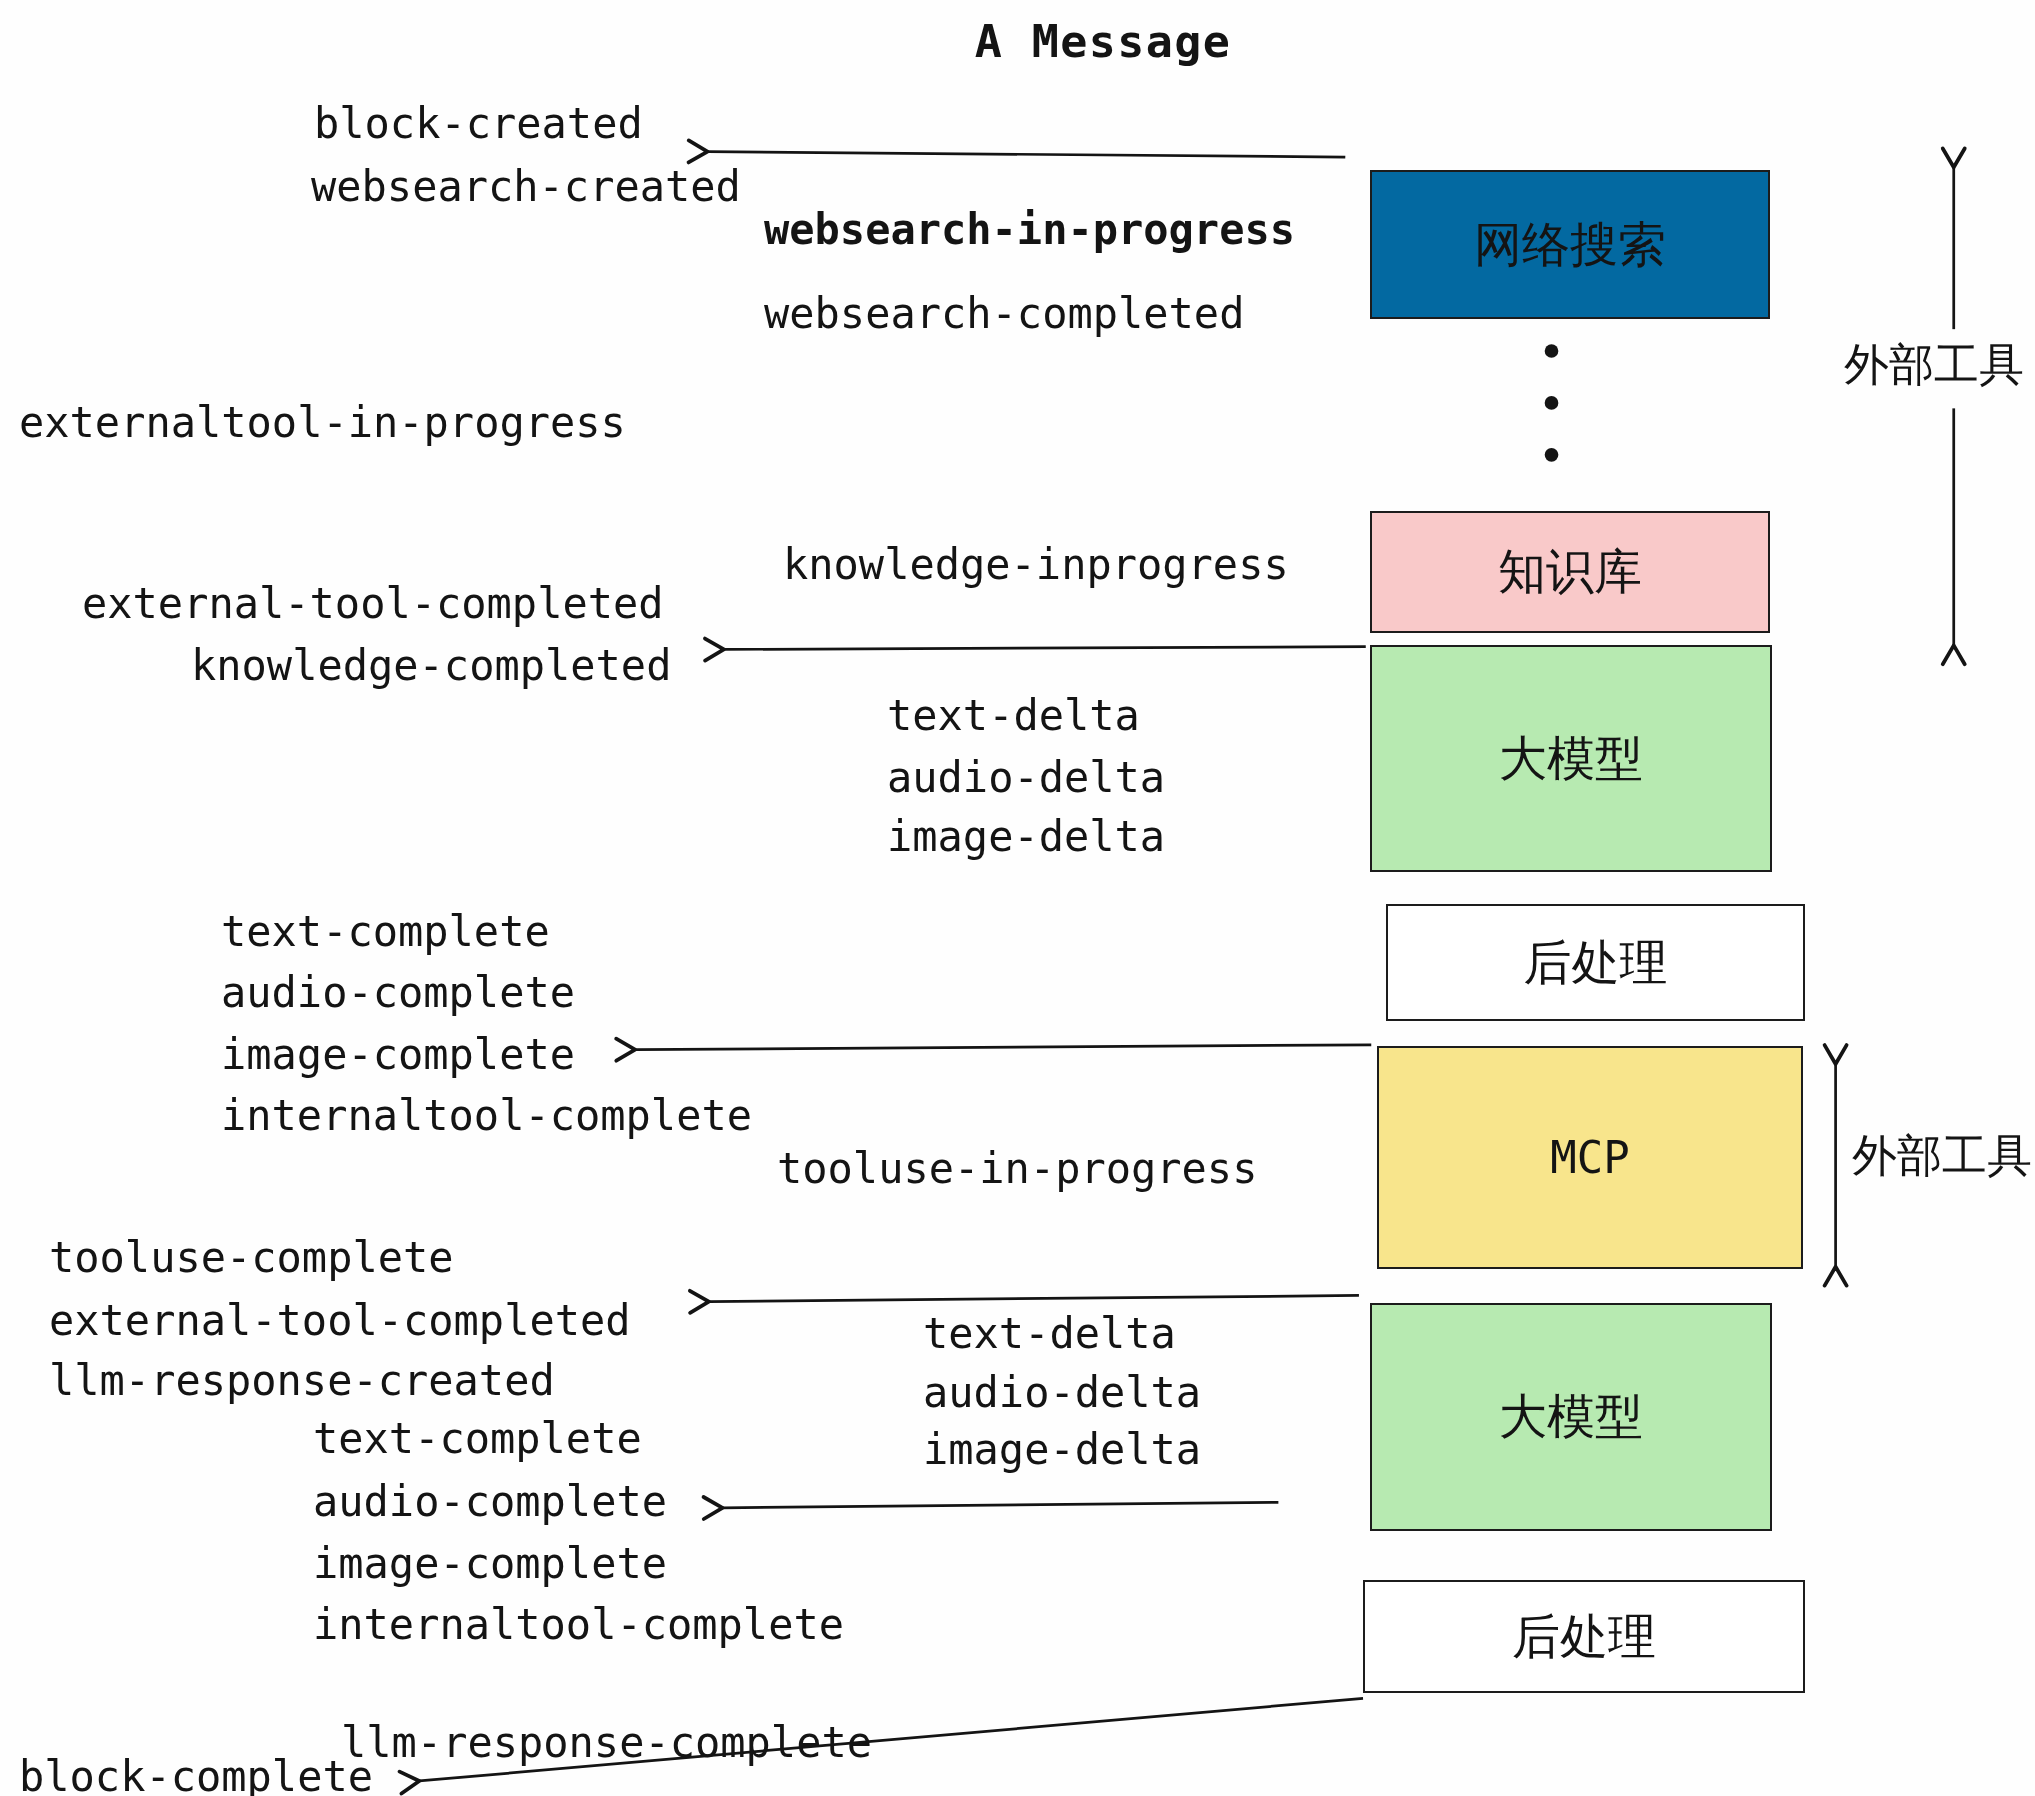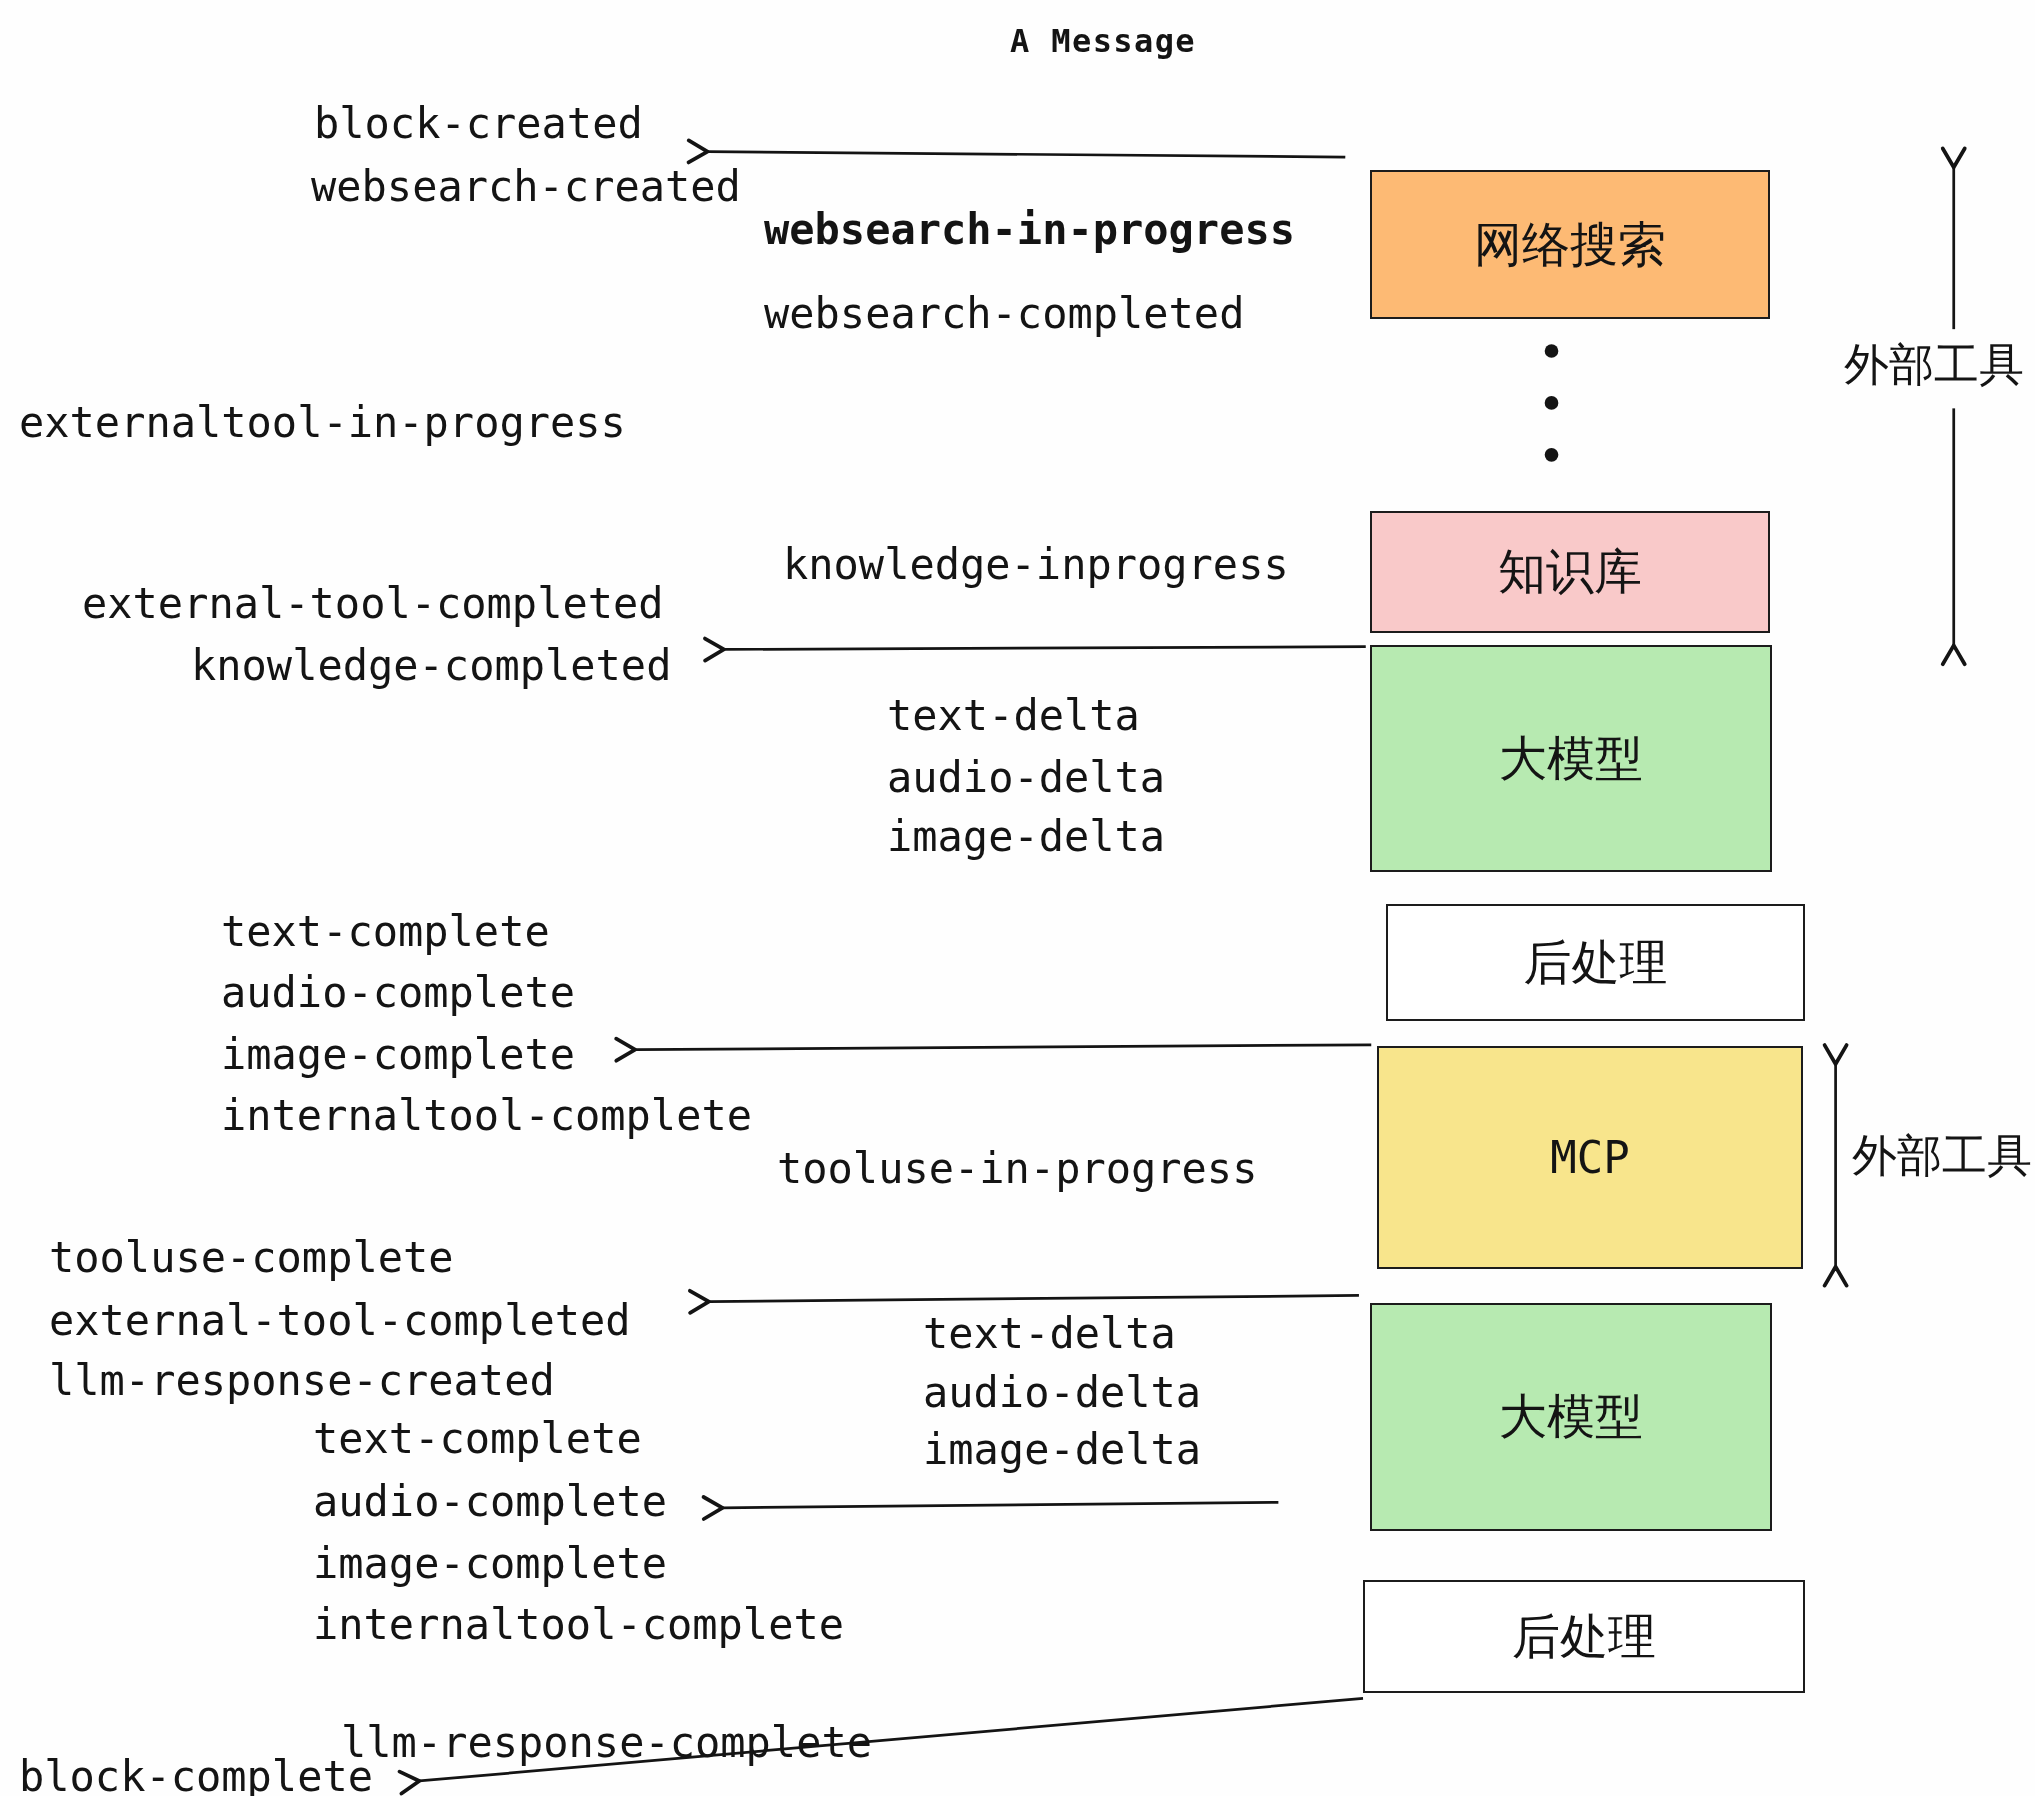--- a/index.html
+++ b/index.html
@@ -10,21 +10,21 @@
     height:1796px;
     background:#fefefe;
     overflow:hidden;
     font-family:"DejaVu Sans Mono", monospace;
     color:#141414;
   }
   .layer { position:absolute; left:0; top:0; width:2035px; height:1796px; }
   .title {
     position:absolute;
     transform:translate(-50%,-50%);
-    font-size:32px;
+    font-size:45px;
     font-weight:600;
     letter-spacing:1.4px;
     white-space:nowrap;
   }
   .ev {
     position:absolute;
     transform:translateY(-50%);
     font-size:42px;
     white-space:nowrap;
   }
@@ -104,21 +104,21 @@
   <div class="ev" style="left:923px; top:1333px;">text-delta</div>
   <div class="ev" style="left:923px; top:1392px;">audio-delta</div>
   <div class="ev" style="left:923px; top:1449px;">image-delta</div>
   <div class="ev" style="left:313px;  top:1438px;">text-complete</div>
   <div class="ev" style="left:313px;  top:1501px;">audio-complete</div>
   <div class="ev" style="left:313px;  top:1563px;">image-complete</div>
   <div class="ev" style="left:313px;  top:1624px;">internaltool-complete</div>
   <div class="ev" style="left:313px;  top:1742px;margin-left:28px;">llm-response-complete</div>
   <div class="ev" style="left:19px;   top:1776px;">block-complete</div>
 
-  <div class="box" style="left: 1370px; top: 170px; width: 400px; height: 149px; background-color: #fdba74;">
+  <div class="box" style="left: 1370px; top: 170px; width: 400px; height: 149px; background-color: #0369a1;">
     <span>网络搜索</span>
   </div>
 
   <div class="box" style="left: 1370px; top: 511px; width: 400px; height: 122px; background-color: rgb(249, 201, 201);">
     <span>知识库</span>
   </div>
 
   <div class="box" style="left: 1370px; top: 645px; width: 402px; height: 227px; background-color: rgb(183, 234, 177);">
     <span>大模型</span>
   </div>

